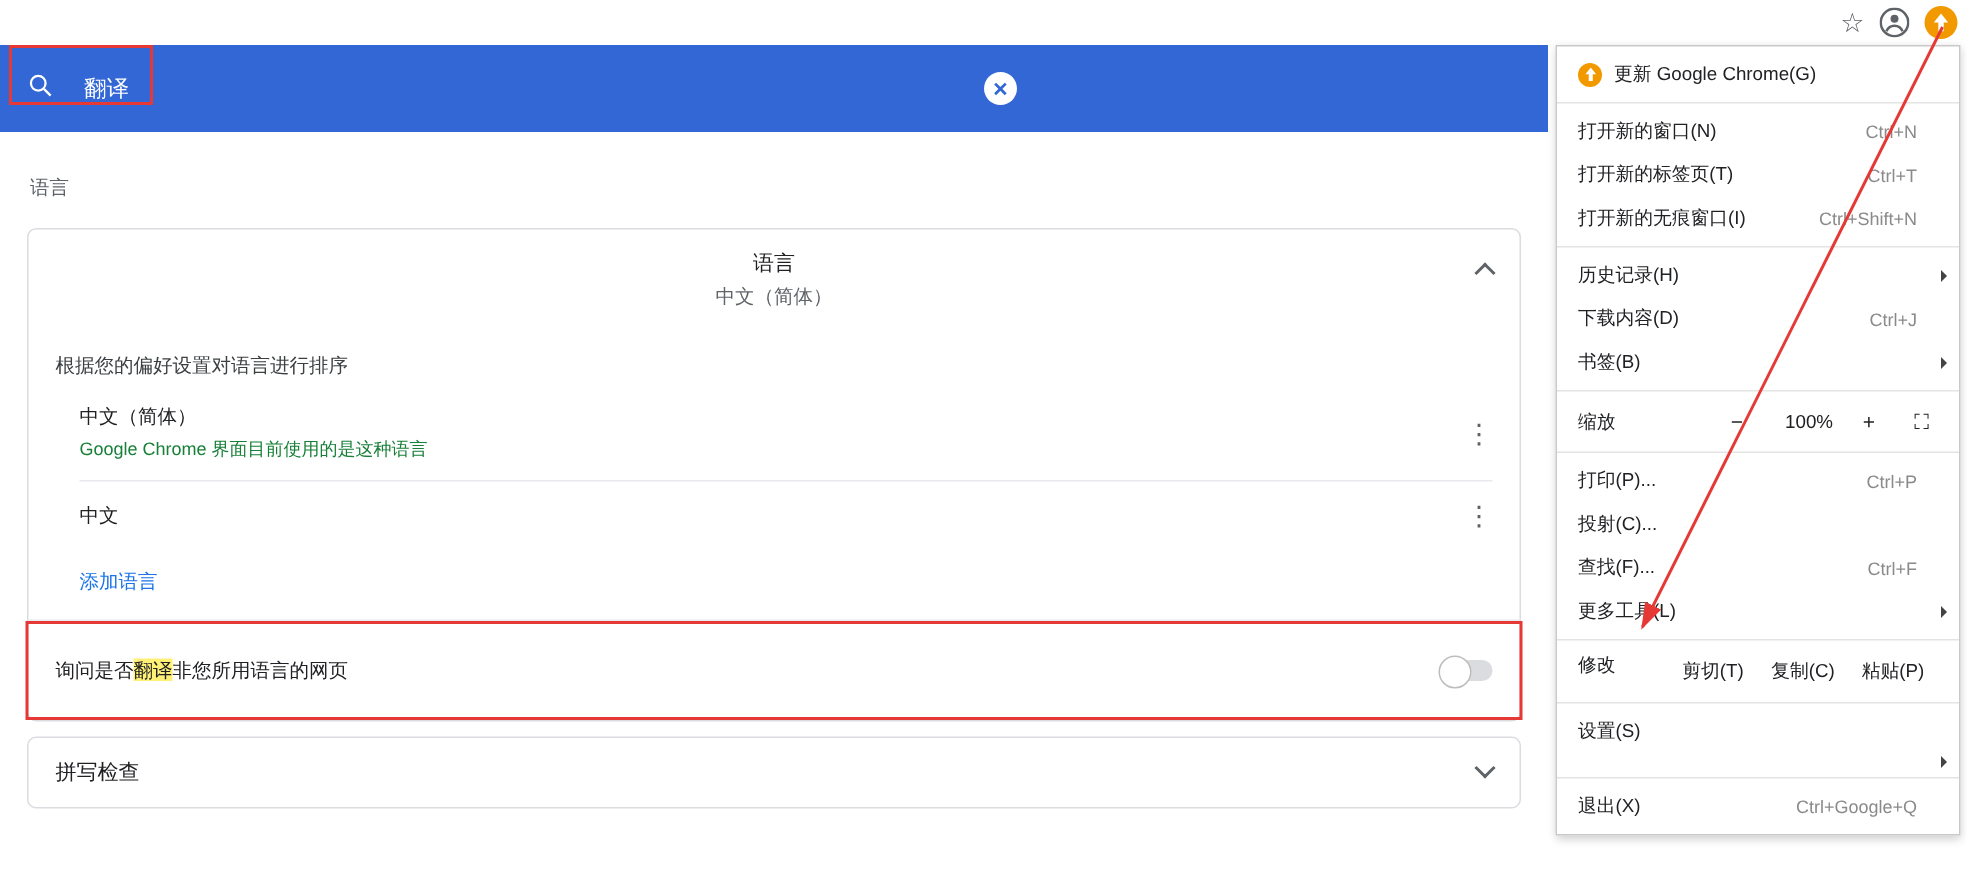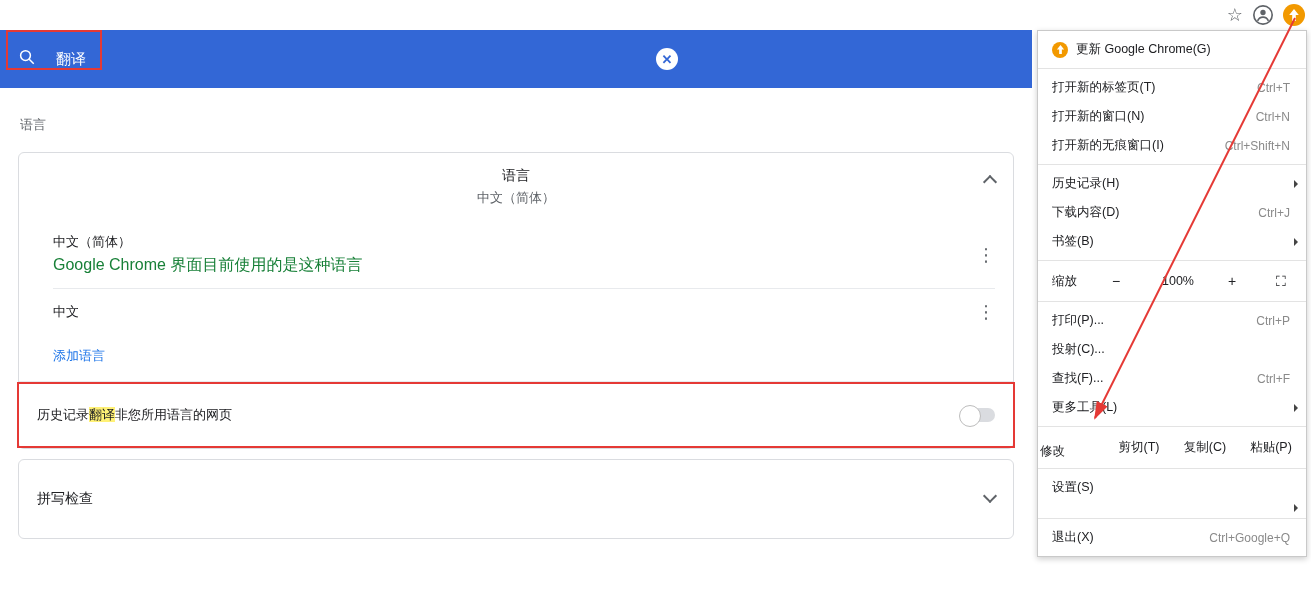--- a/index.html
+++ b/index.html
@@ -112,21 +112,21 @@
   .lang-item {
     margin-left: 34px;
     margin-right: 18px;
     padding: 12px 0;
     border-bottom: 1px solid #e8eaed;
     display: flex;
     justify-content: space-between;
     align-items: center;
   }
   .lang-item:last-of-type { border-bottom: none; }
-  .lang-item .desc { margin-top: 4px; font-size: 16px; }
+  .lang-item .desc { margin-top: 4px; font-size: 12px; }
   .lang-item .desc.green { color: #188038; }
   .dots { color:#5f6368; font-size: 18px; cursor: pointer; }
   .add-lang { color: #1a73e8; cursor: pointer; font-size: 13px; padding: 12px 0 16px 0; margin-left:34px; }
 
   .translate-row {
     position: relative;
     border-top: 1px solid #e8eaed;
     padding: 24px 18px;
     display: flex; align-items: center; justify-content: space-between;
   }
@@ -144,76 +144,76 @@
     position: absolute;
     left: -2px; right: -2px; top: 0; bottom: 0;
     border: 2px solid #e53935;
     pointer-events: none;
   }
 
   .spell-row {
     margin: 10px 18px 0 18px;
     border: 1px solid #dadce0;
     border-radius: 6px;
-    padding: 30px 18px;
+    padding: 14px 18px;
     display: flex; align-items: center; justify-content: space-between;
     font-size: 14px;
   }
   .spell-row .chev { color:#5f6368; }
 
   
   .chrome-menu {
     position: absolute;
     top: 30px; right: 4px;
     width: 270px;
     background: #fff;
     border: 1px solid #c9c9c9;
     box-shadow: 0 2px 6px rgba(0,0,0,.2);
     font-size: 12.5px;
     padding: 4px 0;
     z-index: 10;
   }
   .m-item {
     display: flex; align-items: center;
-    padding: 6px 16px 6px 14px;
+    padding: 6px 28px 6px 14px;
     position: relative;
   }
   .m-label { flex: 1; }
   .m-short { color: #8a8a8a; font-size: 12px; }
   .m-arrow {
     position:absolute; right:8px; top:50%;
     transform:translateY(-50%);
     border-left:4px solid #444;
     border-top:4px solid transparent;
     border-bottom:4px solid transparent;
   }
   .m-sep { height:1px; background:#e3e3e3; margin:4px 0; }
   .m-update { display:flex; align-items:center; gap:8px; }
   .m-update-badge {
     width:16px; height:16px; border-radius:50%;
     background:#f29900;
     display:flex; align-items:center; justify-content:center;
   }
   .m-update-badge svg { width:9px; height:9px; }
 
-  .m-zoom { display:flex; align-items:center; padding: 4px 14px; gap: 26px; }
+  .m-zoom { display:flex; align-items:center; padding: 4px 14px; gap: 12px; }
   .m-zoom .m-label { flex: 1; }
   .m-zoom .btn {
     width:24px; height:24px;
     display:flex; align-items:center; justify-content:center;
     cursor:pointer; font-size:14px;
   }
   .m-zoom .pct { min-width:40px; text-align:right; }
   .m-zoom .full {
     width:22px; height:18px;
     display:flex; align-items:center; justify-content:center;
     font-size:14px;
   }
 
-  .m-edit { display:flex; align-items:flex-end; padding:4px 2px; }
+  .m-edit { display:flex; align-items:flex-start; padding:4px 14px; }
   .m-edit .m-label { width: 60px; }
   .m-edit .ed-btn {
     flex:1; text-align:center;
     padding:4px 0;
     cursor:pointer;
   }
 
   
   .red-arrow {
     position:absolute;
@@ -268,20 +268,23 @@
 
   <div class="section-title">语言</div>
 
   <div class="card">
     <div class="row lang-header">
       <span class="lang-title">语言</span>
       <span class="lang-sub">中文（简体）</span>
       <span class="chev up"></span>
     </div>
 
+    <div class="row" style="padding-bottom:4px;">
+      <span class="sort-note">根据您的偏好设置对语言进行排序</span>
+    </div>
 
     <div id="lang-items">
         <div class="lang-item">
           <div>
             <div>中文（简体）</div>
             <div class="desc green">Google Chrome 界面目前使用的是这种语言</div>
           </div>
           <span class="dots">⋮</span>
         </div>
         <div class="lang-item">
@@ -289,21 +292,21 @@
             <div>中文</div>
           </div>
           <span class="dots">⋮</span>
         </div>
       </div>
 
     <div class="add-lang">添加语言</div>
 
     <div class="translate-row">
       <span class="translate-label">
-        <span>历史记录</span><span class="hl">翻译</span><span>非您所用语言的网页</span>
+        <span>询问是否</span><span class="hl">翻译</span><span>非您所用语言的网页</span>
       </span>
       <span class="toggle"></span>
       <span class="highlight-box-translate"></span>
     </div>
   </div>
 
   <div class="spell-row">
     <span>拼写检查</span>
     <span class="chev down"></span>
   </div>
@@ -314,26 +317,26 @@
     <span class="m-update-badge">
       <svg viewBox="0 0 10 10">
           <path d="M5 0 L9 5 L6.5 5 L6.5 10 L3.5 10 L3.5 5 L1 5 Z" fill="#fff"></path>
         </svg>
     </span>
     <span class="m-label">更新 Google Chrome(G)</span>
   </div>
   <div class="m-sep"></div>
   <div id="menu-top">
       <div class="m-item">
+        <span class="m-label">打开新的窗口(N)</span>
+        <span class="m-short">Ctrl+N</span>
+      </div>
+      <div class="m-item">
         <span class="m-label">打开新的标签页(T)</span>
         <span class="m-short">Ctrl+T</span>
-      </div>
-      <div class="m-item">
-        <span class="m-label">打开新的窗口(N)</span>
-        <span class="m-short">Ctrl+N</span>
       </div>
       <div class="m-item">
         <span class="m-label">打开新的无痕窗口(I)</span>
         <span class="m-short">Ctrl+Shift+N</span>
       </div>
     </div>
   <div class="m-sep"></div>
   <div id="menu-hist">
       <div class="m-item">
         <span class="m-label">历史记录(H)</span>

